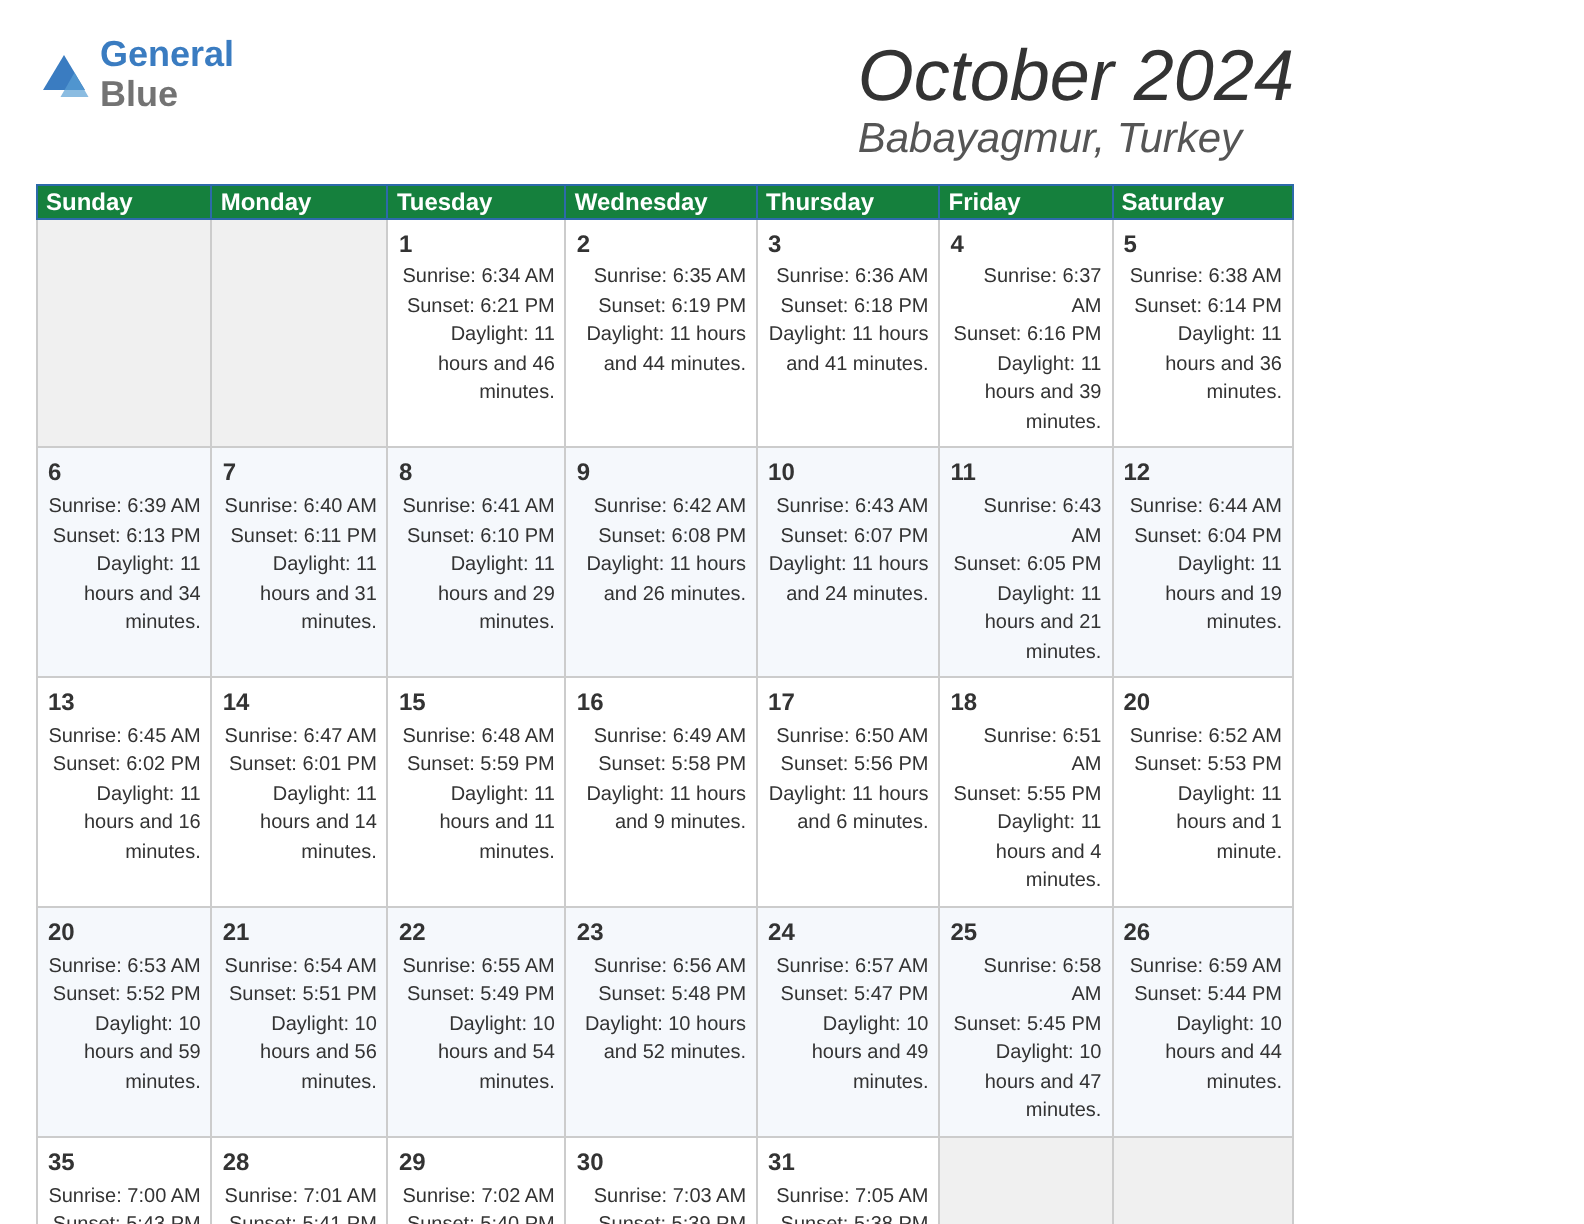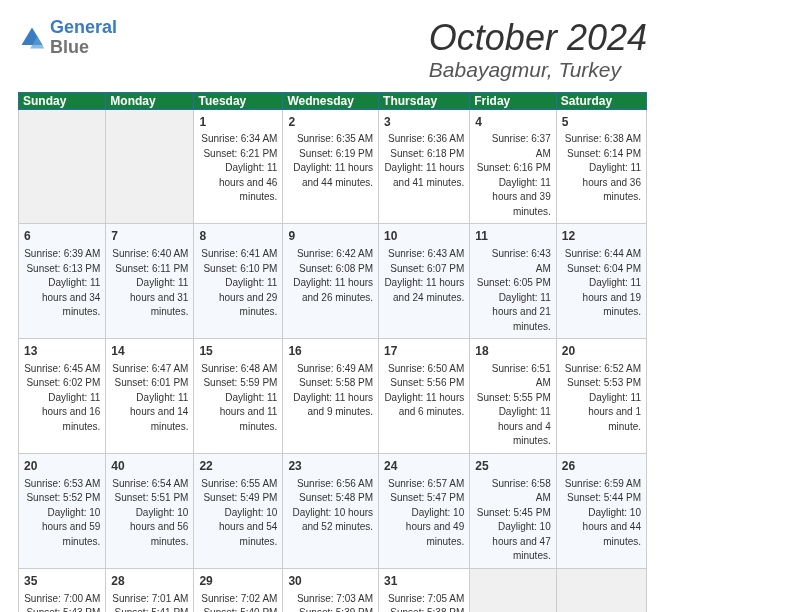--- a/index.html
+++ b/index.html
@@ -218,21 +218,21 @@
             <span class="day-num">20</span>
             <div class="cell-content">Sunrise: 6:52 AM<br>Sunset: 5:53 PM<br>Daylight: 11 hours and 1 minute.</div>
           </td>
         </tr>
         <tr class="row-even">
           <td>
             <span class="day-num">20</span>
             <div class="cell-content">Sunrise: 6:53 AM<br>Sunset: 5:52 PM<br>Daylight: 10 hours and 59 minutes.</div>
           </td>
           <td>
-            <span class="day-num">40</span>
+            <span class="day-num">21</span>
             <div class="cell-content">Sunrise: 6:54 AM<br>Sunset: 5:51 PM<br>Daylight: 10 hours and 56 minutes.</div>
           </td>
           <td>
             <span class="day-num">22</span>
             <div class="cell-content">Sunrise: 6:55 AM<br>Sunset: 5:49 PM<br>Daylight: 10 hours and 54 minutes.</div>
           </td>
           <td>
             <span class="day-num">23</span>
             <div class="cell-content">Sunrise: 6:56 AM<br>Sunset: 5:48 PM<br>Daylight: 10 hours and 52 minutes.</div>
           </td>

